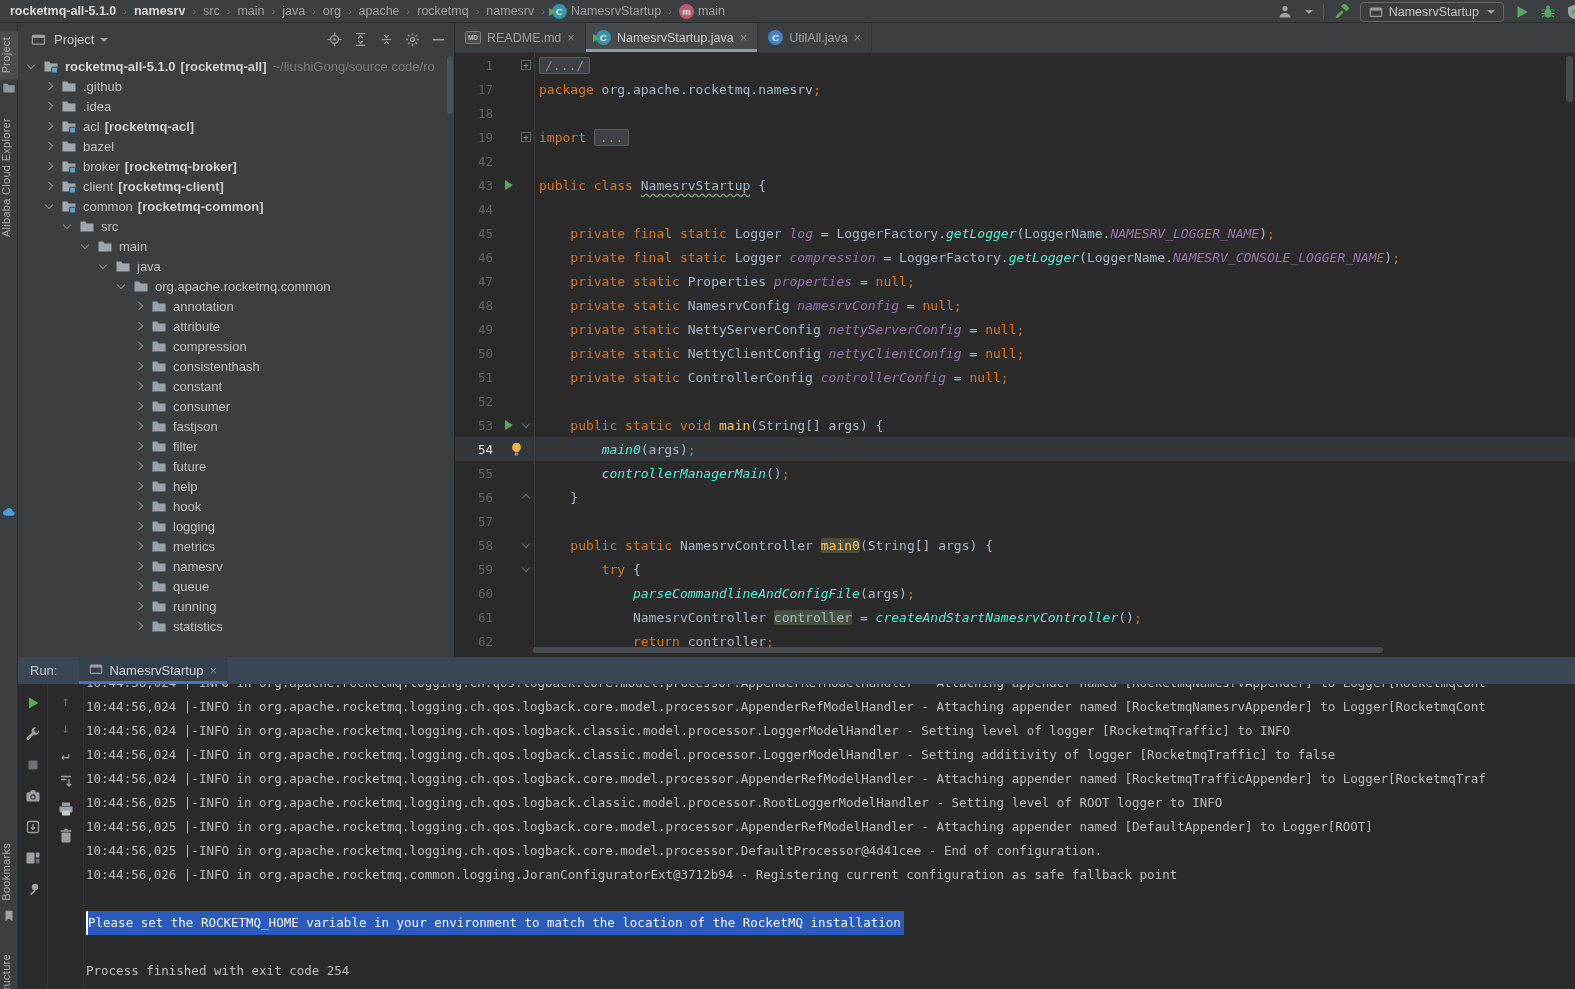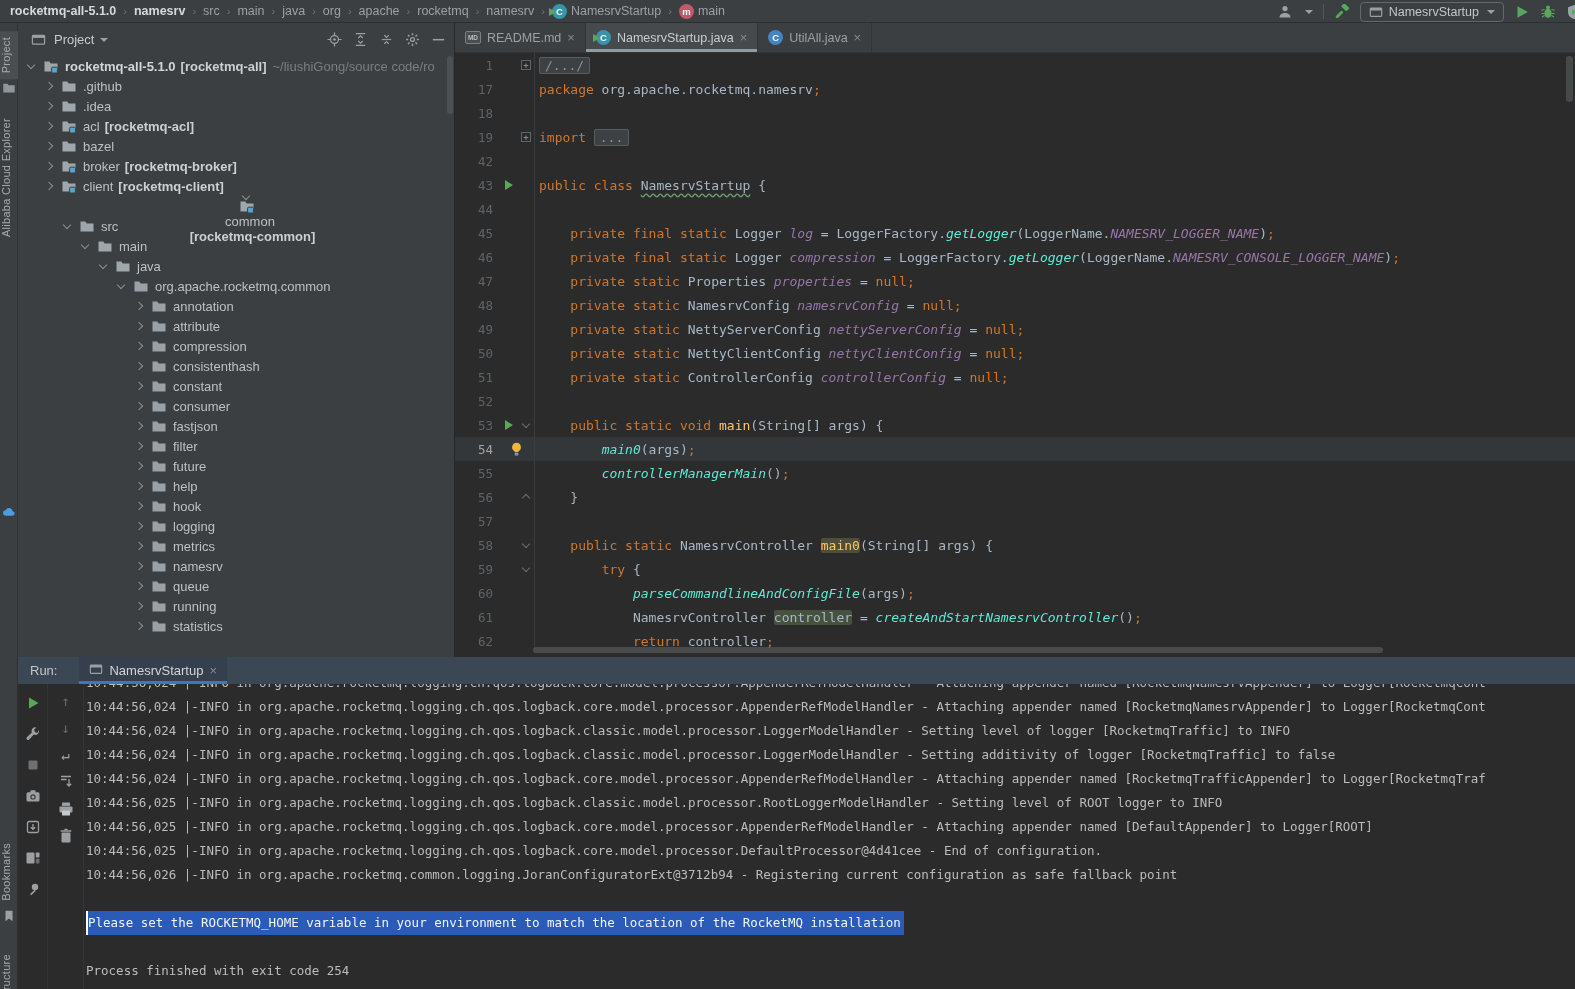--- a/index.html
+++ b/index.html
@@ -63,21 +63,21 @@
     display:inline-flex; align-items:center; justify-content:center; position:relative; flex:none; }
   .runov { position:absolute; left:-3px; top:4px; width:0; height:0; border-top:4px solid transparent; border-bottom:4px solid transparent; border-left:7px solid #58A75C; }
   .md-ic { width:16px; height:13px; border:1px solid #7a8084; border-radius:2px; font-size:6.5px; font-weight:bold;
     color:#b9bdbf; display:inline-flex; align-items:center; justify-content:center; flex:none; background:#4a4e50; }
 
   #code { position:absolute; left:0; top:30px; width:1120px; height:604px; overflow:hidden;
     font-family:"DejaVu Sans Mono", monospace; font-size:13px; }
   .cl { height:24px; display:flex; align-items:center; }
   .cl.cur { background:#34373a; }
   .ln { width:46px; text-align:right; padding-right:8px; color:#606366; font-size:12.5px; flex:none; }
-  .cl.cur .ln { color:#a3a3a3; }
+  .cl.cur .ln { color:#e5e5e5; }
   .gut { width:34px; height:24px; position:relative; border-right:1px solid #3a3c3e; flex:none; }
   .code { flex:1; white-space:pre; padding-left:4px; color:#a9b7c6; }
   .k { color:#cc7832; }
   .p { color:#a9b7c6; }
   .f { color:#9876aa; font-style:italic; }
   .m { color:#5eead4; font-style:italic; }
   .d { color:#ffc66b; }
   .pu { color:#a9b7c6; text-decoration:underline wavy; text-decoration-color:#6f9f6f; text-underline-offset:3px; }
   .fb { background:#3e4143; border:1px solid #585d60; border-radius:2px; padding:0 5px; color:#8c9193; }
   .hl1 { background:#4e4f38; border-radius:2px; }
@@ -327,21 +327,21 @@
         </div>
         <div class="trow" style="padding-left: 28px; text-align: center;">
           <span class="tree-arrow c"></span>
           <span class="ticon"><svg viewBox="0 0 16 15">
               <path d="M1.5 2.6h4.8l1.4 1.8h6.8v8.2h-13z" fill="#9FA7AD"></path>
               <rect x="8.6" y="8.2" width="5.8" height="5.8" rx="1" fill="#51A8D6" stroke="#3c3f41" stroke-width="1"></rect>
             </svg></span>
           <span class="tname">client</span>
           <span class="tmod">[rocketmq-client]</span>
         </div>
-        <div class="trow" style="padding-left: 28px; flex-direction: column;">
+        <div class="trow" style="padding-left: 28px;">
           <span class="tree-arrow e"></span>
           <span class="ticon"><svg viewBox="0 0 16 15">
               <path d="M1.5 2.6h4.8l1.4 1.8h6.8v8.2h-13z" fill="#9FA7AD"></path>
               <rect x="8.6" y="8.2" width="5.8" height="5.8" rx="1" fill="#51A8D6" stroke="#3c3f41" stroke-width="1"></rect>
             </svg></span>
           <span class="tname">common</span>
           <span class="tmod">[rocketmq-common]</span>
         </div>
         <div class="trow" style="padding-left: 46px;">
           <span class="tree-arrow e"></span>

